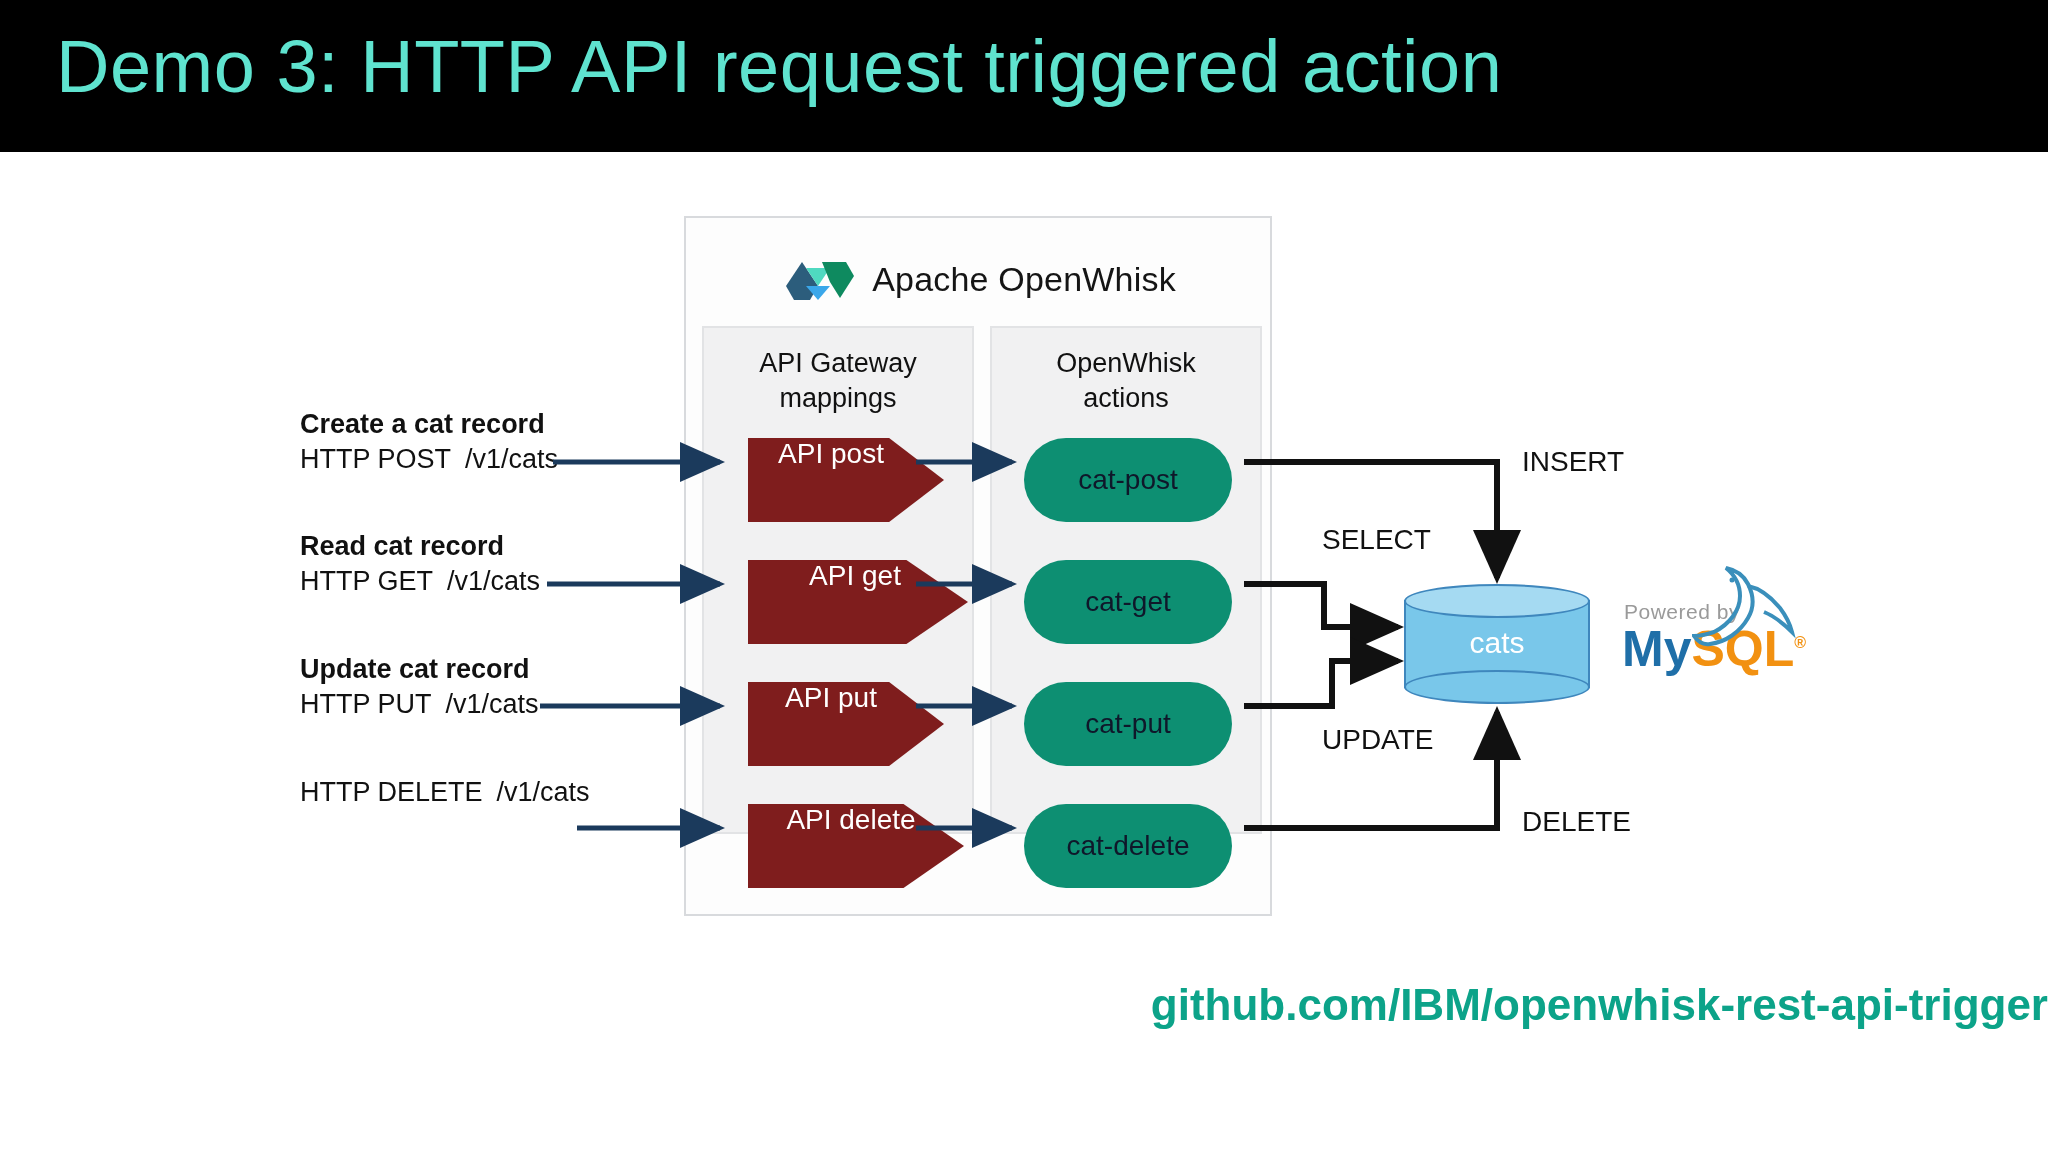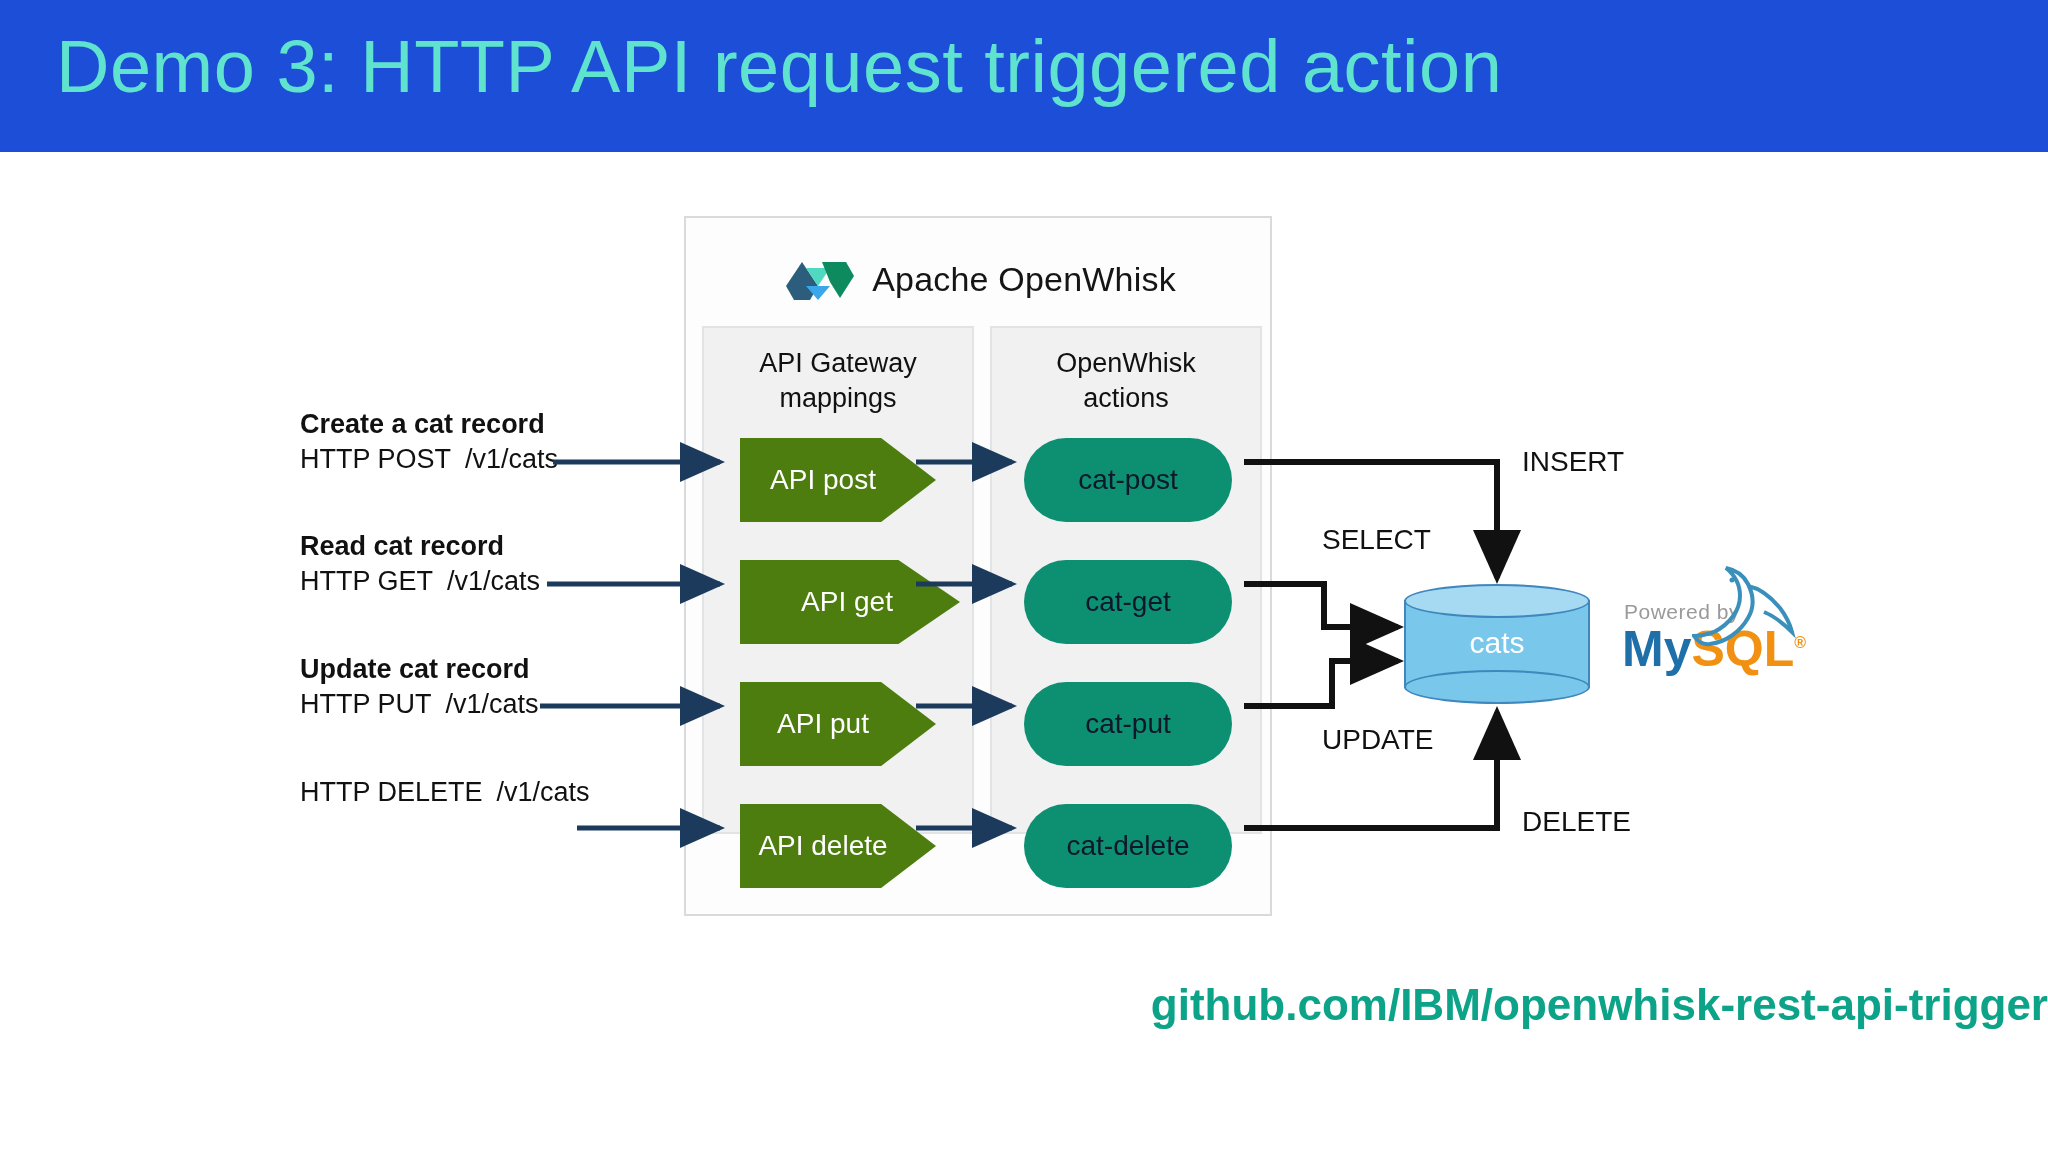--- a/index.html
+++ b/index.html
@@ -7,21 +7,21 @@
     width:2048px;height:1152px;
     background:#ffffff;
     font-family:"Liberation Sans", sans-serif;
     overflow:hidden;position:relative;
   }
   .slide{position:absolute;inset:0;}
 
   
   .header{
     position:absolute;left:0;top:0;width:2048px;height:152px;
-    background:#1d4ed8;
+    background:#000000;
   }
   .header-title{
     position:absolute;left:56px;top:24px;
     font-size:74px;font-weight:400;letter-spacing:.5px;
     color:#5fe3cf;white-space:nowrap;
   }
 
   
   .footer{
     position:absolute;left:0;top:1078px;width:2048px;height:74px;
@@ -68,23 +68,23 @@
   .panel.left{left:16px;width:272px;}
   .panel.right{left:304px;width:272px;}
   .panel-title{
     position:absolute;left:0;top:18px;width:100%;
     text-align:center;font-size:27px;color:#111;line-height:1.3;
   }
 
   
   .api-shape{
     position:absolute;width:196px;height:84px;
-    background:#4d7c0f;
+    background:#7f1d1d;
     clip-path:polygon(0 0, 72% 0, 100% 50%, 72% 100%, 0 100%);
-    display:flex;align-items:center;justify-content:center;
+    display:flex;justify-content:center;margin-left:8px;
   }
   .api-shape span{
     font-size:28px;color:#ffffff;margin-right:30px;
   }
 
   
   .act-shape{
     position:absolute;width:208px;height:84px;
     background:#0d8f72;border-radius:42px;
     display:flex;align-items:center;justify-content:center;
@@ -187,21 +187,21 @@
 
       <div class="api-shape" style="left:36px;top:110px;">
         <span>API post</span>
       </div>
       <div class="api-shape" style="left:36px;top:232px;padding-left:24px;">
         <span>API get</span>
       </div>
       <div class="api-shape" style="left:36px;top:354px;">
         <span>API put</span>
       </div>
-      <div class="api-shape" style="left:36px;top:476px;">
+      <div class="api-shape" style="left:36px;top:476px;padding-left:20px;">
         <span>API delete</span>
       </div>
     </div>
 
     <div class="panel right">
       <div class="panel-title">
         <div>OpenWhisk</div>
         <div>actions</div>
       </div>
 

